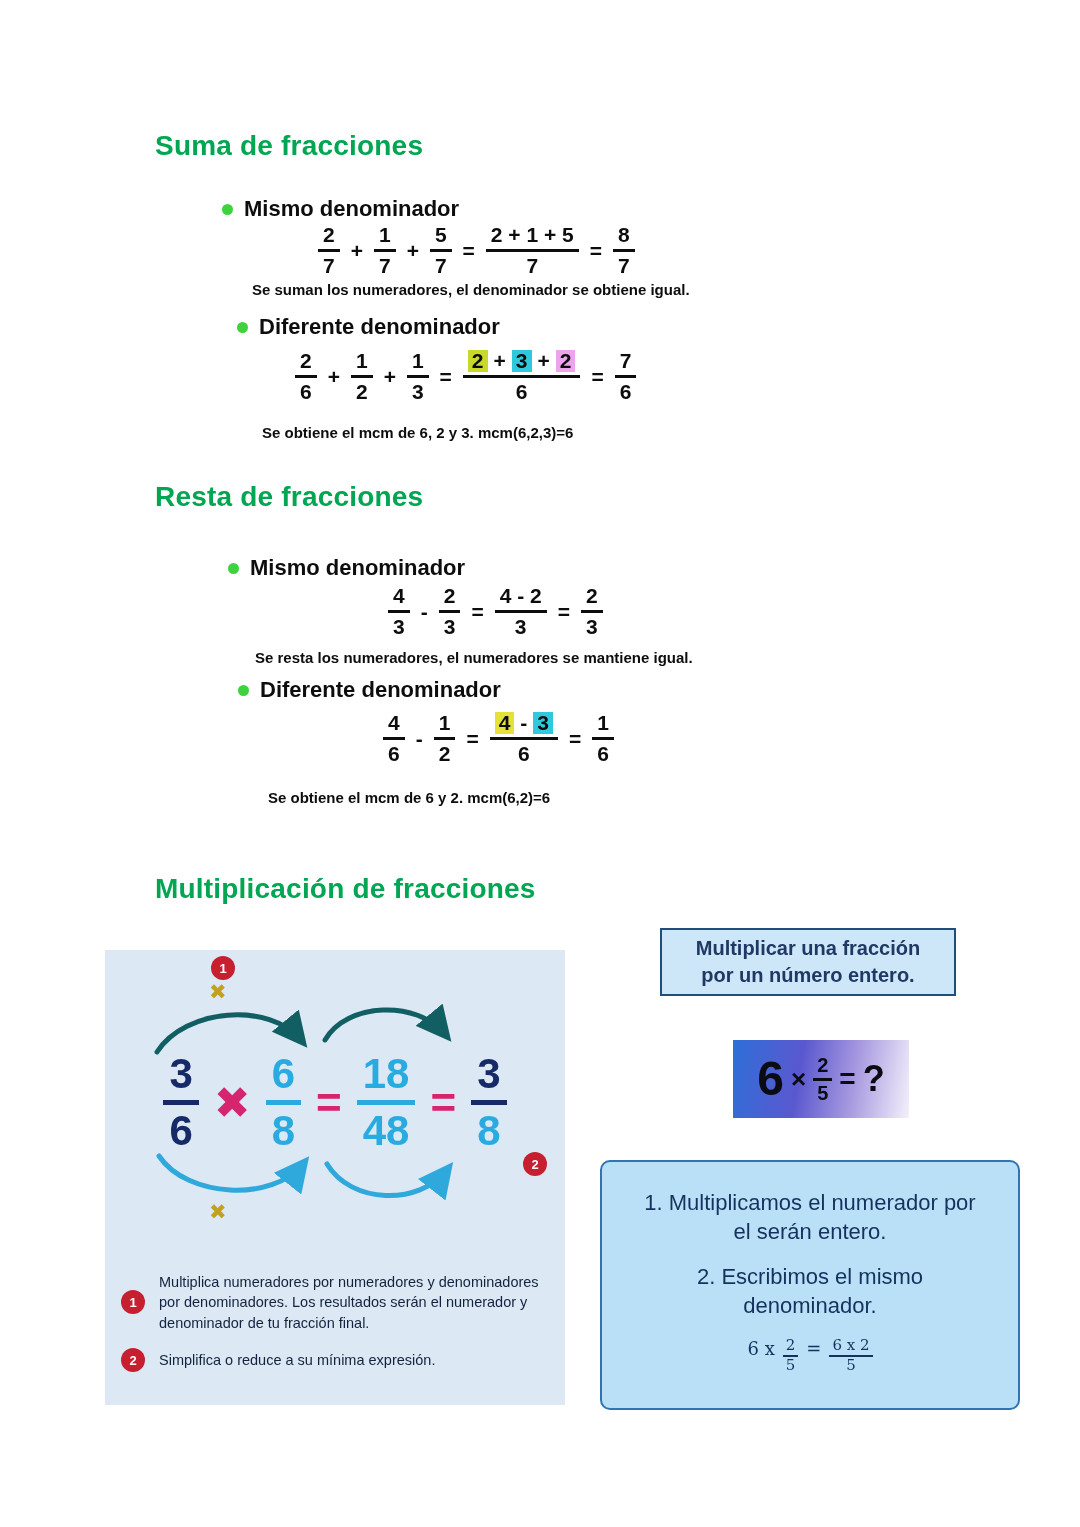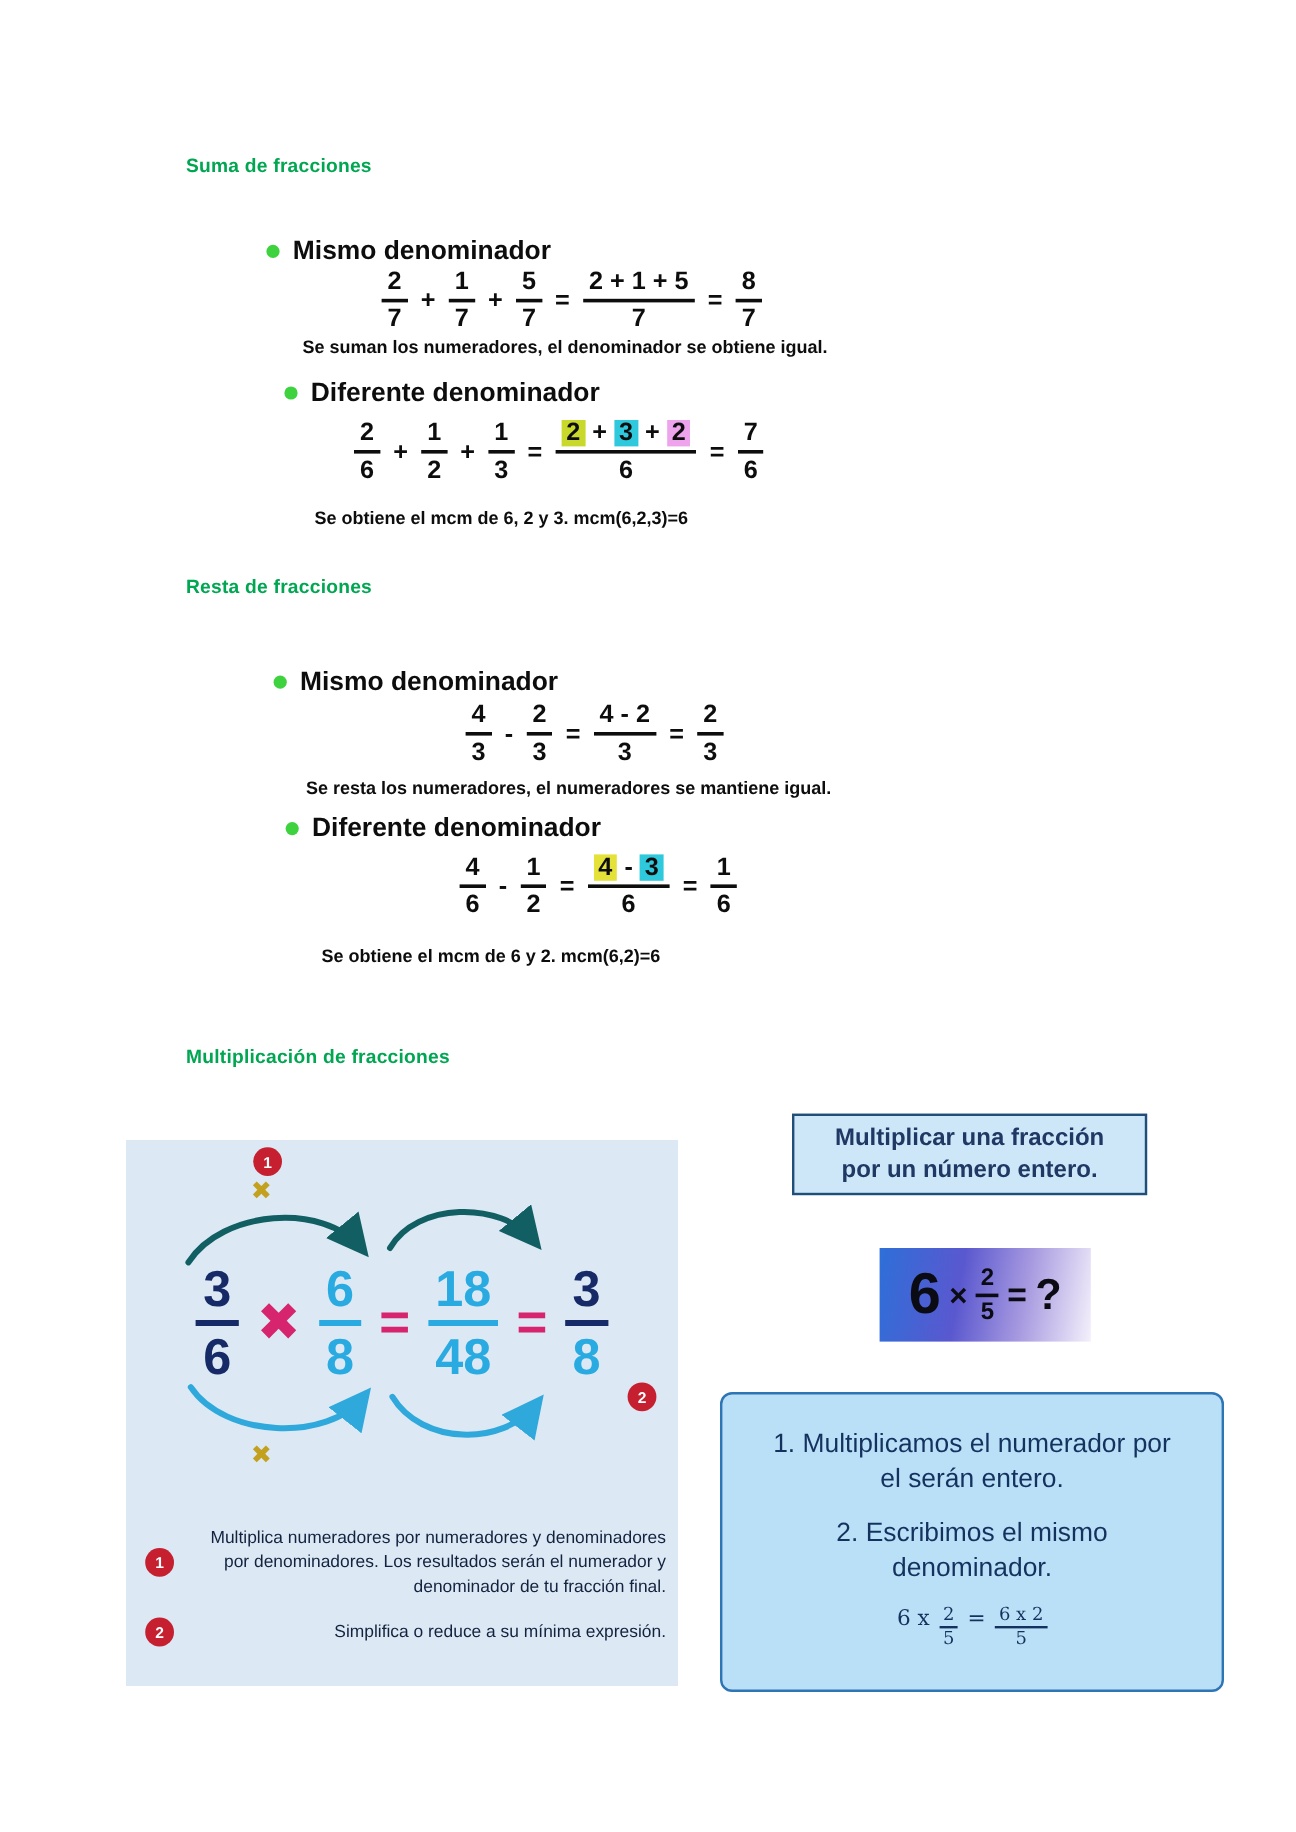--- a/index.html
+++ b/index.html
@@ -1,19 +1,19 @@
 <!DOCTYPE html>
 <html><head>
 <meta charset="utf-8">
 <style>
   * { margin:0; padding:0; box-sizing:border-box; }
   body { font-family:"Liberation Sans","DejaVu Sans",sans-serif; background:#ffffff; }
   .page { position:relative; width:1080px; height:1527px; background:#ffffff; overflow:hidden; color:#0d0d0d; }
 
-  .green-title { position:absolute; color:#00a651; font-size:16px; font-weight:bold; letter-spacing:.2px; }
+  .green-title { position:absolute; color:#00a651; font-size:28px; font-weight:bold; letter-spacing:.2px; }
 
   .sub-label { position:absolute; display:flex; align-items:center; gap:11px; font-size:22px; font-weight:bold; color:#0d0d0d; }
   .dot { width:11px; height:11px; border-radius:50%; background:#3ed33e; flex:0 0 auto; }
 
   .equation { position:absolute; display:flex; align-items:center; gap:10px; font-size:21px; font-weight:bold; color:#0d0d0d; }
   .frac { display:inline-flex; flex-direction:column; align-items:center; }
   .fnum { display:inline-block; padding:0 5px 3px; border-bottom:3px solid currentColor; line-height:1.05; text-align:center; white-space:nowrap; }
   .fden { display:inline-block; padding:3px 5px 0; line-height:1.05; text-align:center; }
   .op { padding:0 1px; }
 
@@ -38,21 +38,21 @@
   .mult-row { position:absolute; left:0; right:0; top:102px; display:flex; align-items:center; justify-content:center; gap:15px; font-weight:bold; }
   .mult-row .frac .fnum { font-size:42px; border-bottom-width:5px; padding:0 6px 4px; }
   .mult-row .frac .fden { font-size:42px; padding:4px 6px 0; }
   .navy { color:#152a66; }
   .blue { color:#29abe2; }
   .mult-op { color:#d6246e; font-size:44px; line-height:1; }
 
   .note-row { position:absolute; left:16px; right:10px; display:flex; align-items:center; gap:14px; }
   .note1 { top:322px; }
   .note2 { top:398px; }
-  .note-text { flex:1; text-align:right; font-size:14.5px; color:#13233f; line-height:1.4; }
+  .note-text { flex:1; text-align:left; font-size:14.5px; color:#13233f; line-height:1.4; }
 
   
   .side-title-box { position:absolute; left:660px; top:928px; width:296px; height:68px; background:#cde7f8; border:2px solid #1f4e79; display:flex; flex-direction:column; align-items:center; justify-content:center; font-size:20px; font-weight:bold; color:#1f3864; line-height:1.35; }
 
   .gradient-box { position:absolute; left:733px; top:1040px; width:176px; height:78px; background:linear-gradient(100deg,#2e6fd8 0%,#5a58cf 38%,#a89ae0 68%,#f4f0fb 100%); display:flex; align-items:center; justify-content:center; gap:7px; color:#0b0b14; }
   .g-int { font-size:48px; font-weight:bold; line-height:1; }
   .g-times { font-size:26px; font-weight:bold; }
   .g-frac .fnum { font-size:20px; font-weight:bold; border-bottom:3px solid #0b0b14; padding:0 4px 2px; }
   .g-frac .fden { font-size:20px; font-weight:bold; padding:2px 4px 0; }
   .g-eq { font-size:28px; font-weight:bold; }

